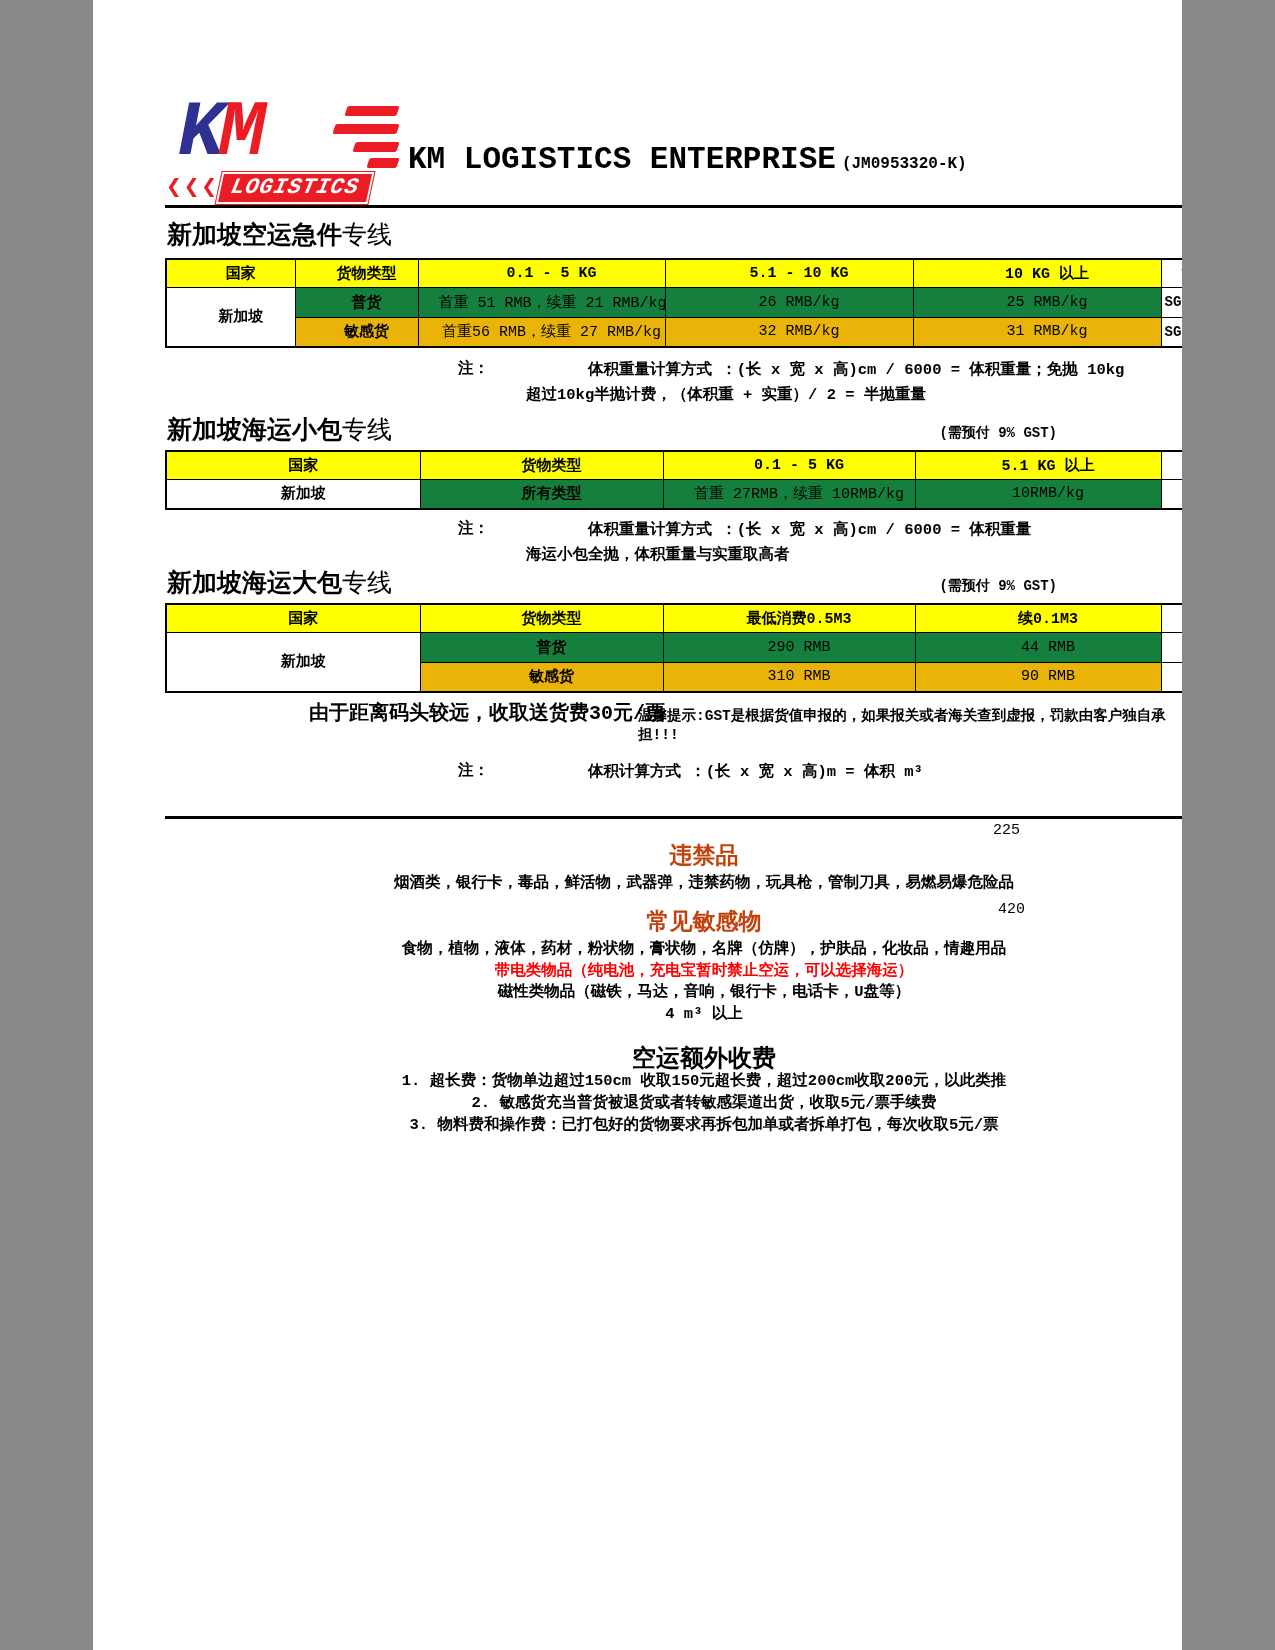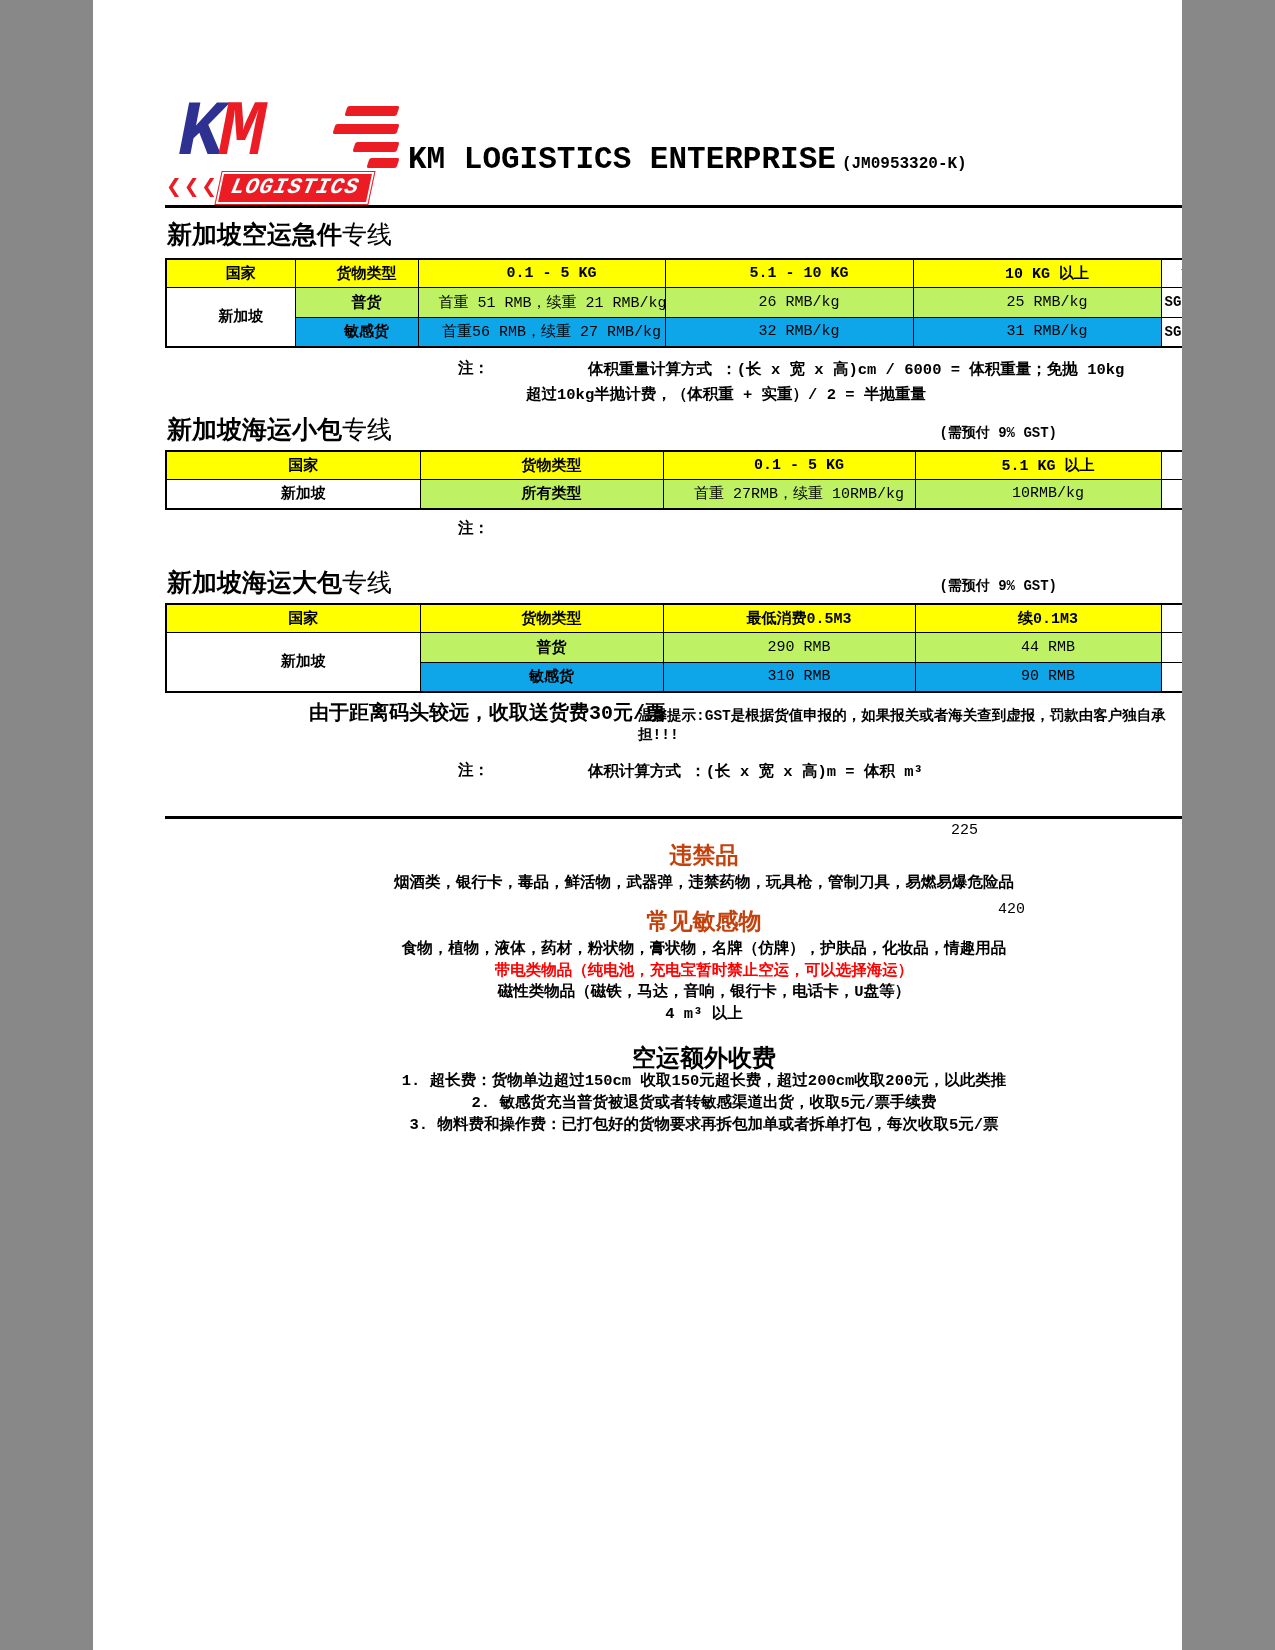--- a/index.html
+++ b/index.html
@@ -40,22 +40,22 @@
   .sec-title .tl { font-weight:400; }
   .gst-note { position:absolute; right:125px; font-size:14px; font-weight:700; }
   
   table { position:absolute; left:72px; border-collapse:collapse; table-layout:fixed;
           border:2.5px solid #000; }
   th, td { border:1.5px solid #000; text-align:center; font-size:15px; overflow:hidden;
            white-space:nowrap;padding-left:20px; }
   th { background:#ffff00; font-weight:700; height:28px; }
   td { height:30px; }
   th.white { background:#ffffff; font-size:14px; }
-  td.blue { background:#bef264; }
-  td.tan  { background:#0ea5e9; }
+  td.blue { background:#15803d; }
+  td.tan  { background:#eab308; }
   td.bold, th { font-weight:700; }
   td.sg { text-align:left; padding-left:3px; font-size:14px; font-weight:700; background:#fff; }
   
   .note { position:absolute; left:365px; display:flex; font-size:15.5px; font-weight:600; }
   .note-label { width:68px; font-weight:700; }
   .note-body div { line-height:25px; }
   
   .fee-note { position:absolute; left:216px; top:699px; font-size:20px; font-weight:700; }
   .gst-warning { position:absolute; left:545px; top:706px; font-size:14.5px; font-weight:600; }
   .stray-num { position:absolute; font-size:15px; }
@@ -170,20 +170,24 @@
       <td class="blue bold">所有类型</td>
       <td class="blue">首重 27RMB，续重 10RMB/kg</td>
       <td class="blue">10RMB/kg</td>
       <td>15 天左右</td>
     </tr>
   </tbody>
     </table>
 
   <div class="note" style="top:518px">
     <div class="note-label">注：</div>
+    <div class="note-body">
+      <div style="padding-left:62px">体积重量计算方式 ：(长 x 宽 x 高)cm / 6000 = 体积重量</div>
+      <div>海运小包全抛，体积重量与实重取高者</div>
+    </div>
   </div>
 
   <div class="sec-title" style="top:566px">
     <span class="tb">新加坡海运大包</span><span class="tl">专线</span>
   </div>
   <div class="gst-note" style="top:577px">(需预付 9% GST)</div>
 
   <table style="top:603px; width:1078px">
     <colgroup>
         <col style="width:254px">
@@ -221,21 +225,21 @@
 
   <div class="note" style="top:760px">
     <div class="note-label">注：</div>
     <div class="note-body">
       <div style="padding-left:62px">体积计算方式 ：(长 x 宽 x 高)m = 体积 m³</div>
     </div>
   </div>
 
   <div class="rule rule-bottom"></div>
 
-  <div class="stray-num" style="left:858px; top:822px">225</div>
+  <div class="stray-num" style="left:900px; top:822px">225</div>
 
   <div class="center-line red-heading" style="top:840px">违禁品</div>
   <div class="center-line item-line" style="top:872px">烟酒类，银行卡，毒品，鲜活物，武器弹，违禁药物，玩具枪，管制刀具，易燃易爆危险品</div>
 
   <div class="stray-num" style="left:905px; top:901px">420</div>
 
   <div class="center-line red-heading" style="top:906px">常见敏感物</div>
   <div class="center-line item-line" style="top:938px">食物，植物，液体，药材，粉状物，膏状物，名牌（仿牌），护肤品，化妆品，情趣用品</div>
   <div class="center-line item-line" style="top:981px">磁性类物品（磁铁，马达，音响，银行卡，电话卡，U盘等）</div>
   <div class="center-line item-line red" style="top:960px">带电类物品（纯电池，充电宝暂时禁止空运，可以选择海运）</div>

